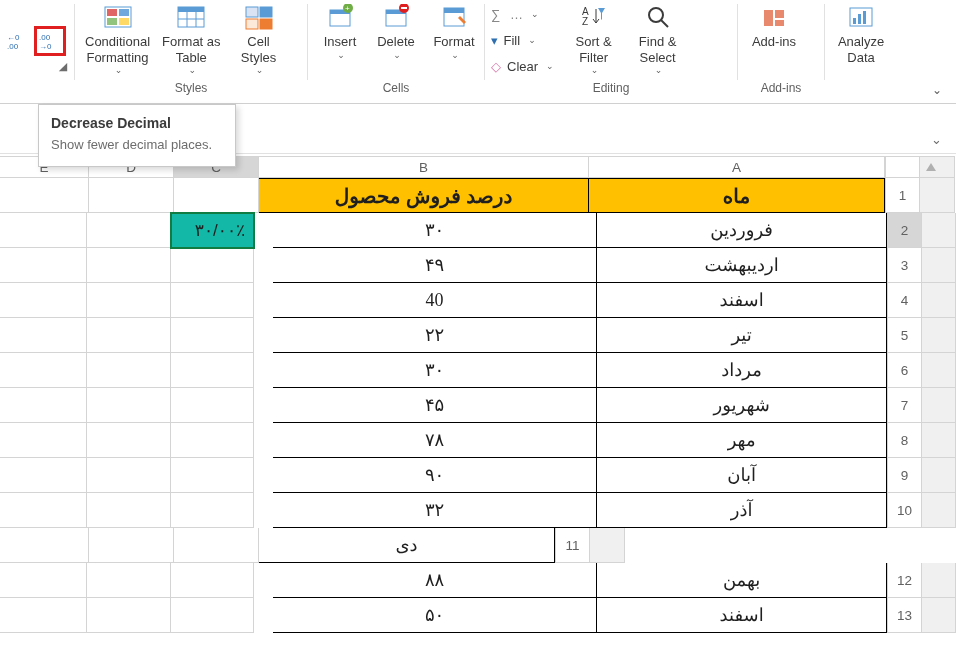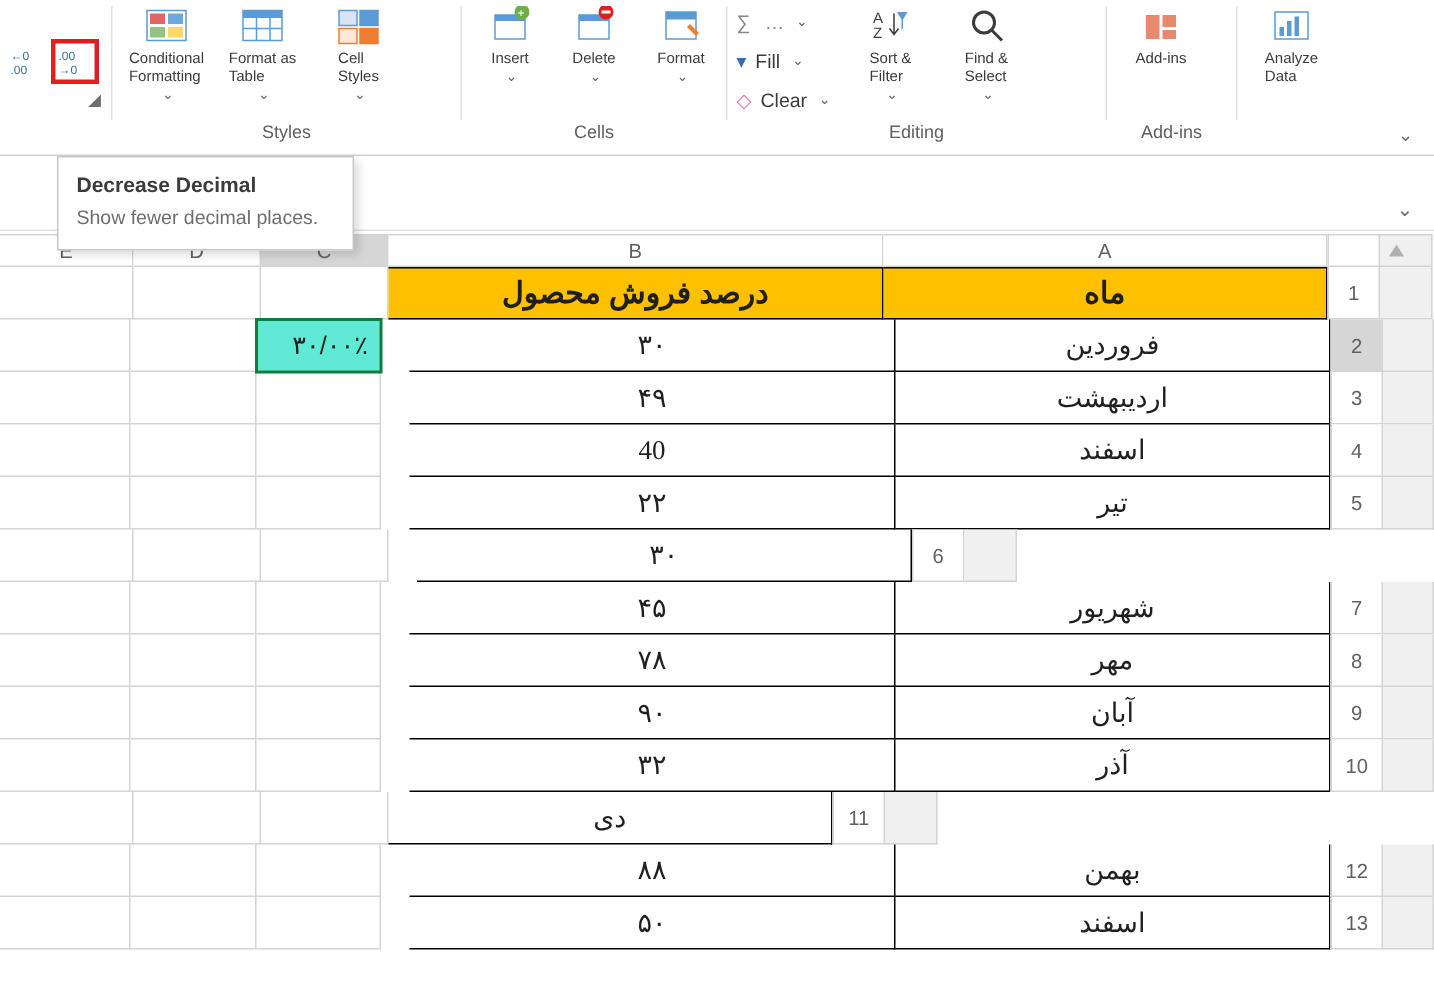--- a/index.html
+++ b/index.html
@@ -7,21 +7,21 @@
 
   
   .ribbon { height: 104px; border-bottom: 1px solid #d0d0d0; background:#fff; display:flex; position:relative; }
   .grp { height:100%; display:flex; flex-direction:column; }
   .grp-body { flex: 1; display:flex; align-items:flex-start; padding: 0 6px; gap:4px; }
   .grp-label { height:22px; text-align:center; font-size:12px; color:#5f5f5f; position:relative; }
   .grp-sep { width:1px; background:#e1e1e1; height: 76px; margin-top:4px; }
   .dlg-launcher { position:absolute; right:4px; bottom:2px; width:14px; height:14px; font-size:11px; color:#6d6d6d; cursor:pointer; }
   .big-btn { display:flex; flex-direction:column; align-items:center; justify-content:flex-start; padding:2px 4px 0 4px; min-width:60px; cursor:pointer; }
   .big-btn .icon { width:34px; height:30px; display:flex; align-items:center; justify-content:center; }
-  .big-btn .lbl { font-size:10px; color:#3b3b3b; line-height:1.2; margin-top:2px; }
+  .big-btn .lbl { text-align:center; font-size:13px; color:#3b3b3b; line-height:1.2; margin-top:2px; }
   .chev { font-size:9px; color:#5f5f5f; margin-left:2px; }
 
   
   .num-grp { width:74px; }
   .num-body { display:flex; flex-direction:row; gap:4px; padding-top:28px; padding-left:4px;}
   .tiny-btn { width:28px; height:26px; display:flex; align-items:center; justify-content:center; font-size:11px; color:#1b6ec2; cursor:pointer; }
   .tiny-btn.sel { outline:3px solid #e02020; outline-offset:-1px; }
 
   
   .txt-row { display:flex; align-items:center; gap:6px; font-size:13px; color:#3b3b3b; cursor:pointer; height:24px;}
@@ -59,21 +59,21 @@
         font-size:13.5px; color:#616161;}
   .rh.active{ background:#d6d6d6;}
   .cell { border:1px solid #d4d4d4; border-top:none; border-left:none; display:flex; align-items:center; justify-content:center;
           font-size:18px; color:#1f1f1f; }
   .cell.E{width:89px;} .cell.D{width:85px;} .cell.C{width:85px; justify-content:flex-end; padding-right:8px; font-size:17px;}
   .cell.B{width:330px;} .cell.A{width:296px;}
   .cell.pad{width:35px;}
   .hdr-cell{ background:#ffc000; font-weight:600; border-color:#000; border-top:1px solid #000; font-size:20px; direction:rtl;}
   .data-cell{ border-color:#000; direction:rtl; }
   .data-cell.B{ font-family: "Times New Roman", serif; margin-left: 19px; }
-  .cell.sel{ outline:2px solid #107c41; outline-offset:-1px; z-index:2; background:#5eead4;}
+  .cell.sel{ outline:2px solid #107c41; outline-offset:-1px; z-index:2; background:#14b8a6;}
 
   svg { display:block; }
 </style>
 </head>
 <body>
 
 <div class="ribbon">
 
   <div class="grp num-grp">
     <div class="num-body">
@@ -340,20 +340,21 @@
         <div class="cell B data-cell">۲۲</div>
         <div class="cell A data-cell">تیر</div>
         <div class="rh">5</div>
         <div class="cell pad" style="background: rgb(240, 240, 240);"></div>
       </div>
       <div class="row">
         <div class="cell E"></div>
         <div class="cell D"></div>
         <div class="cell C"></div>
         <div class="cell B data-cell">٣٠</div>
+        <div class="cell A data-cell">مرداد</div>
         <div class="rh">6</div>
         <div class="cell pad" style="background: rgb(240, 240, 240);"></div>
       </div>
       <div class="row">
         <div class="cell E"></div>
         <div class="cell D"></div>
         <div class="cell C"></div>
         <div class="cell B data-cell">۴۵</div>
         <div class="cell A data-cell">شهریور</div>
         <div class="rh">7</div>

